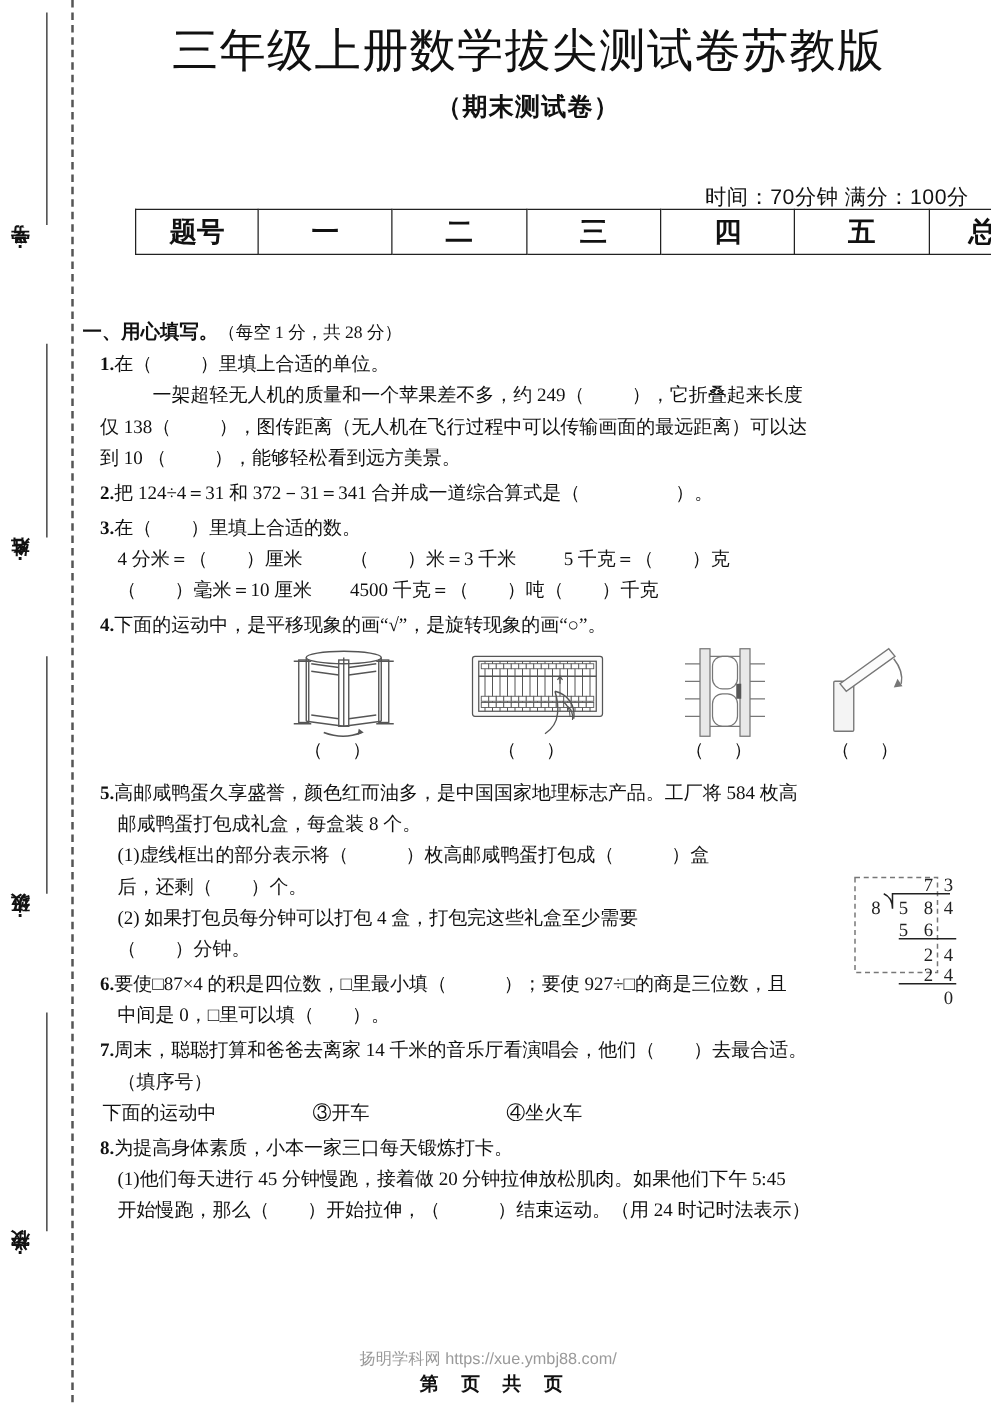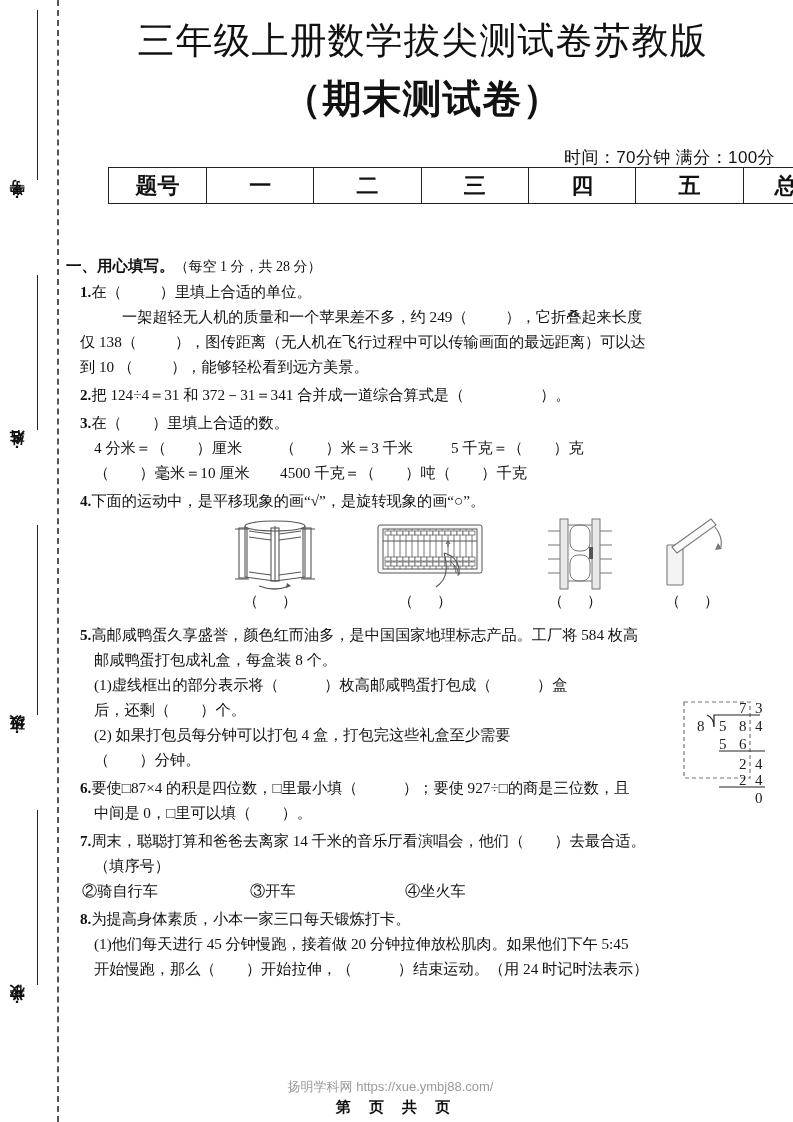--- a/index.html
+++ b/index.html
@@ -32,21 +32,21 @@
   .side-rule { position:absolute; left:37px; width:0; border-left:1.5px solid #222; }
 
   
   .title-wrap { position:absolute; left:60px; top:18px; width:725px; text-align:center; }
   .title1 {
     font-family:"Liberation Sans","DejaVu Sans",sans-serif;
     font-weight:normal; font-size:37px; letter-spacing:1px; line-height:1.25;
   }
   .title2 {
     font-family:"Liberation Sans","DejaVu Sans",sans-serif;
-    font-weight:bold; font-size:39px; letter-spacing:1px; margin-top:8px;
+    font-weight:bold; font-size:20px; letter-spacing:1px; margin-top:8px;
   }
   .meta {
     position:absolute; right:18px; top:146px;
     font-family:"Liberation Sans","DejaVu Sans",sans-serif;
     font-size:17px; letter-spacing:.4px;
   }
 
   
   table.score {
     position:absolute; left:108px; top:167px;
@@ -313,21 +313,21 @@
 
     <div class="q">
       <div class="ln i1"><span class="num">6.</span><span>要使□87×4 的积是四位数，□里最小填（            ）；要使 927÷□的商是三位数，且</span></div>
       <div class="ln i2">中间是 0，□里可以填（        ）。</div>
     </div>
 
     <div class="q">
       <div class="ln i1"><span class="num">7.</span><span>周末，聪聪打算和爸爸去离家 14 千米的音乐厅看演唱会，他们（        ）去最合适。</span></div>
       <div class="ln i2">（填序号）</div>
       <div class="opts">
-        <span class="opt2">②骑自行车</span>
+        <span class="opt2">下面的运动中</span>
         <span class="opt3">③开车</span>
         <span>④坐火车</span>
       </div>
     </div>
 
     <div class="q">
       <div class="ln i1"><span class="num">8.</span><span>为提高身体素质，小本一家三口每天锻炼打卡。</span></div>
       <div class="ln i2">(1)他们每天进行 45 分钟慢跑，接着做 20 分钟拉伸放松肌肉。如果他们下午 5:45</div>
       <div class="ln i2">开始慢跑，那么（        ）开始拉伸，（            ）结束运动。（用 24 时记时法表示）</div>
     </div>

